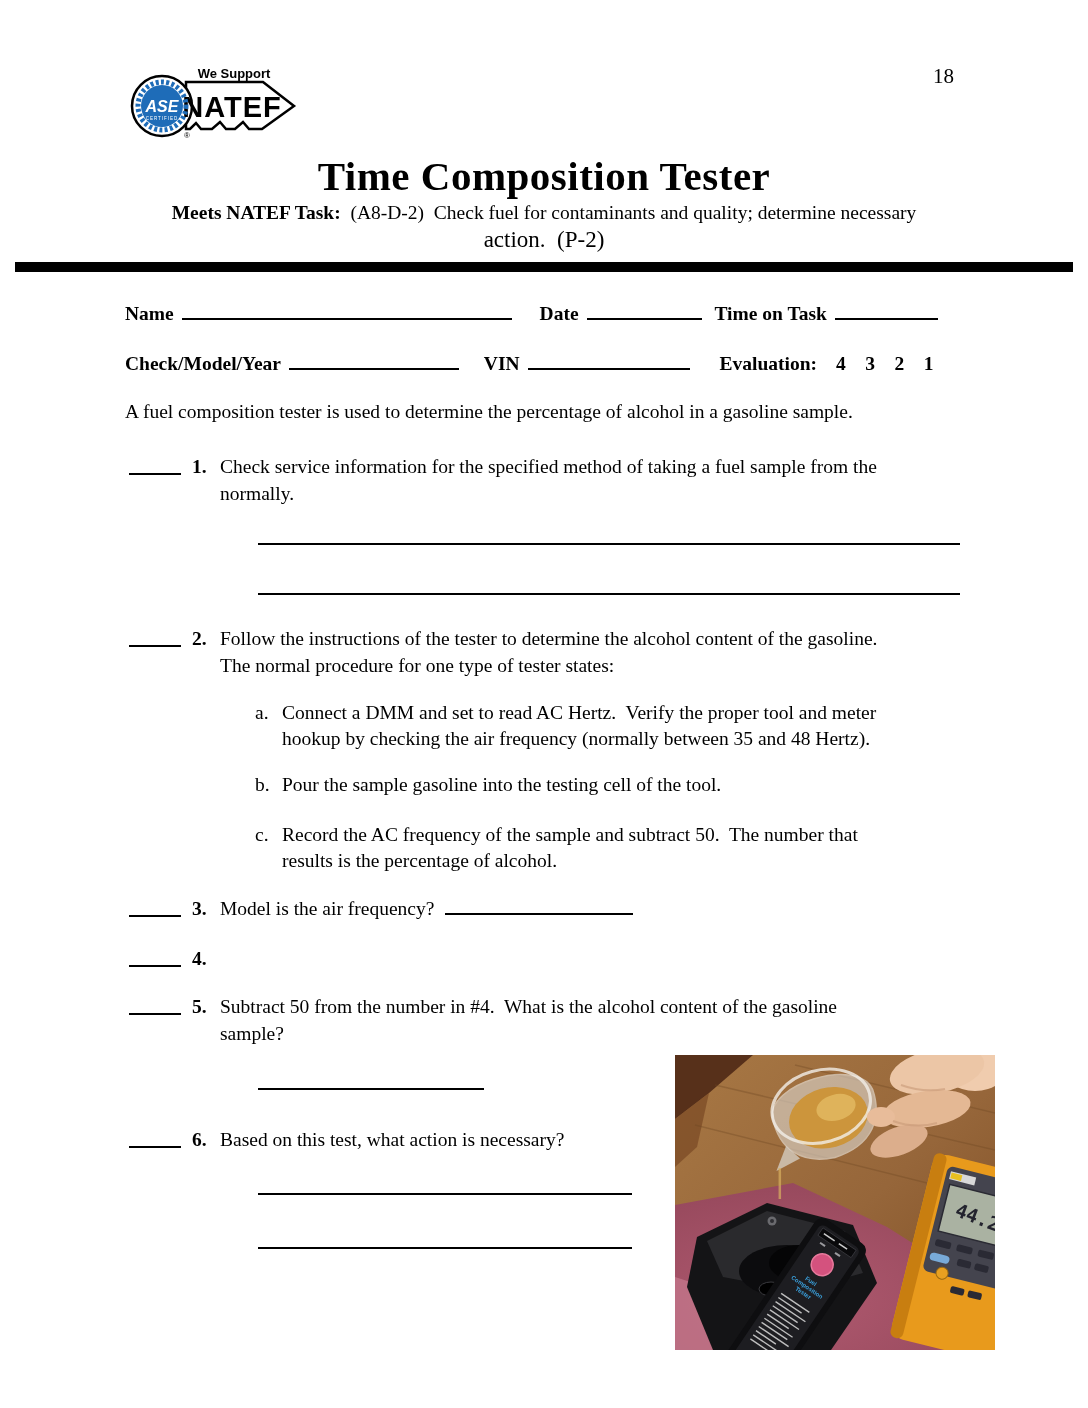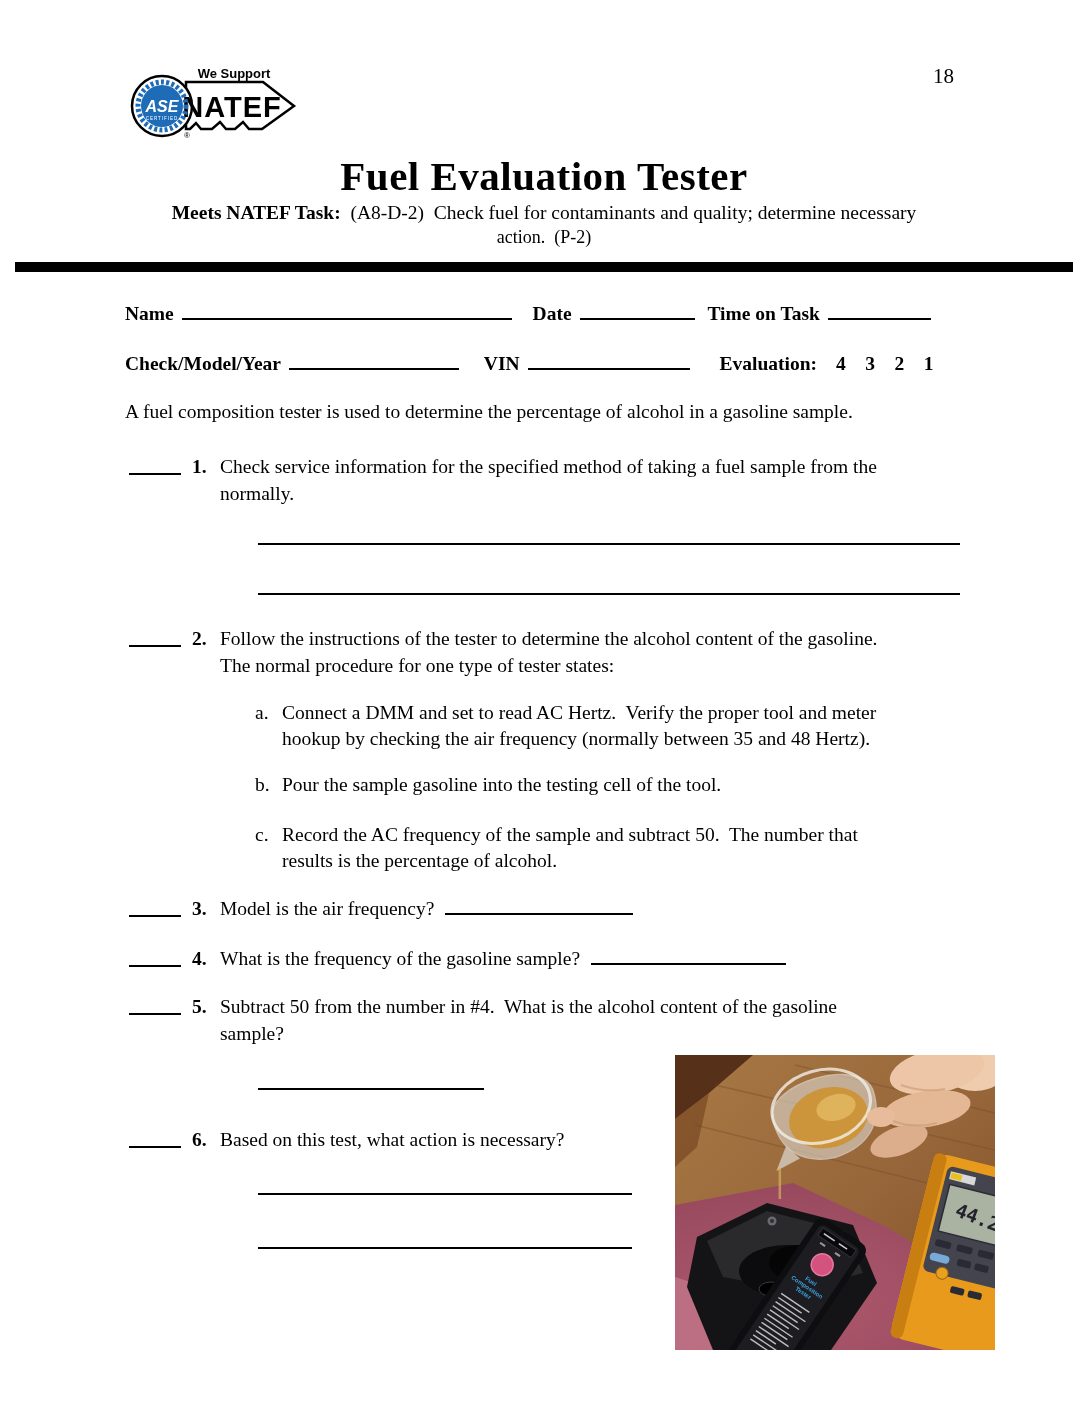--- a/index.html
+++ b/index.html
@@ -2,21 +2,21 @@
 <html><head>
 <meta charset="utf-8">
 <style>
   html,body{margin:0;padding:0;background:#fff;}
   .page{position:relative;width:1088px;height:1408px;background:#ffffff;overflow:hidden;
         font-family:"Liberation Serif","DejaVu Serif",serif;color:#000;}
   .pagenum{position:absolute;left:933px;top:64px;font-size:21px;}
   .logo{position:absolute;left:122px;top:62px;width:178px;height:78px;}
   .title{position:absolute;left:0;right:0;top:152px;text-align:center;font-size:41px;font-weight:bold;letter-spacing:.5px;}
   .subtitle{position:absolute;left:0;right:0;top:202px;text-align:center;font-size:19.5px;}
-  .subtitle2{position:absolute;left:0;right:0;top:227px;text-align:center;font-size:18px;}
+  .subtitle2{position:absolute;left:0;right:0;top:227px;text-align:center;font-size:23px;}
   .rule{position:absolute;left:15px;top:262px;width:1058px;height:10px;background:#000;}
   .frow{position:absolute;left:125px;font-size:19.5px;white-space:nowrap;}
   .lbl{font-weight:bold;}
   .blank{display:inline-block;border-bottom:2px solid #000;height:14px;margin-left:8px;}
   .scores{font-weight:bold;white-space:pre;}
   .para{position:absolute;left:125px;top:401px;width:845px;font-size:19.5px;}
   .item{position:absolute;left:129px;display:flex;align-items:flex-start;font-size:19.5px;line-height:27px;}
   .pre-blank{width:52px;border-top:2px solid #000;margin-top:20px;margin-right:11px;flex:none;}
   .inum{font-weight:bold;width:28px;flex:none;}
   .lines{white-space:pre-wrap;}
@@ -40,30 +40,30 @@
     <circle cx="40" cy="44" r="30" fill="#ffffff" stroke="#000000" stroke-width="2.5"></circle>
     <text x="112" y="16" text-anchor="middle" font-family="Liberation Sans, sans-serif" font-size="13" font-weight="bold">We Support</text>
     <text x="110" y="55" text-anchor="middle" font-family="Liberation Sans, sans-serif" font-size="29" font-weight="bold" letter-spacing="1">NATEF</text>
     <circle cx="40" cy="44" r="24" fill="none" stroke="#1e6cb8" stroke-width="5" stroke-dasharray="3 2.3"></circle>
     <circle cx="40" cy="44" r="21" fill="#1e6cb8"></circle>
     <text x="40" y="50" text-anchor="middle" font-family="Liberation Sans, sans-serif" font-size="16" font-weight="bold" font-style="italic" fill="#ffffff">ASE</text>
     <text x="40" y="58" text-anchor="middle" font-family="Liberation Sans, sans-serif" font-size="4.5" fill="#ffffff" letter-spacing="1">CERTIFIED</text>
     <text x="62" y="76" font-family="Liberation Sans, sans-serif" font-size="8">®</text>
   </svg>
 
-  <div class="title">Fuel Evaluation Tester</div>
+  <div class="title">Time Composition Tester</div>
 
   <div class="subtitle"><b>Meets NATEF Task:</b><span class="lines">  (A8-D-2)  Check fuel for contaminants and quality; determine necessary</span></div>
   <div class="subtitle2 lines">action.  (P-2)</div>
 
   <div class="rule"></div>
 
   <div class="frow" style="top:303px">
     <span class="lbl">Name</span><span class="blank" style="width:330px"></span>
-    <span class="lbl" style="margin-left:16px">Date</span><span class="blank" style="width:115px"></span>
+    <span class="lbl" style="margin-left:23px">Date</span><span class="blank" style="width:115px"></span>
     <span class="lbl" style="margin-left:8px">Time on Task</span><span class="blank" style="width:103px"></span>
   </div>
 
   <div class="frow" style="top:353px">
     <span class="lbl">Check/Model/Year</span><span class="blank" style="width:170px"></span>
     <span class="lbl" style="margin-left:20px">VIN</span><span class="blank" style="width:162px"></span>
     <span class="lbl" style="margin-left:25px">Evaluation:</span>
     <span class="scores" style="margin-left:14px">4    3    2    1</span>
   </div>
 
@@ -101,21 +101,20 @@
 
   <div class="item" style="top:895px">
     <span class="pre-blank"></span>
     <span class="inum">3.</span>
     <span class="itext"><span class="lines">Model is the air frequency? </span><span class="iblank" style="width:188px"></span></span>
   </div>
 
   <div class="item" style="top:945px">
     <span class="pre-blank"></span>
     <span class="inum">4.</span>
-    <span class="itext"><span class="lines">What is the frequency of the gasoline sample? </span><span class="iblank" style="width:195px"></span></span>
   </div>
 
   <div class="item" style="top:993px">
     <span class="pre-blank"></span>
     <span class="inum">5.</span>
     <span class="itext lines" style="width:715px">Subtract 50 from the number in #4.  What is the alcohol content of the gasoline
 sample?</span>
   </div>
   <div class="aline" style="top:1088px;left:258px;width:226px"></div>
 

